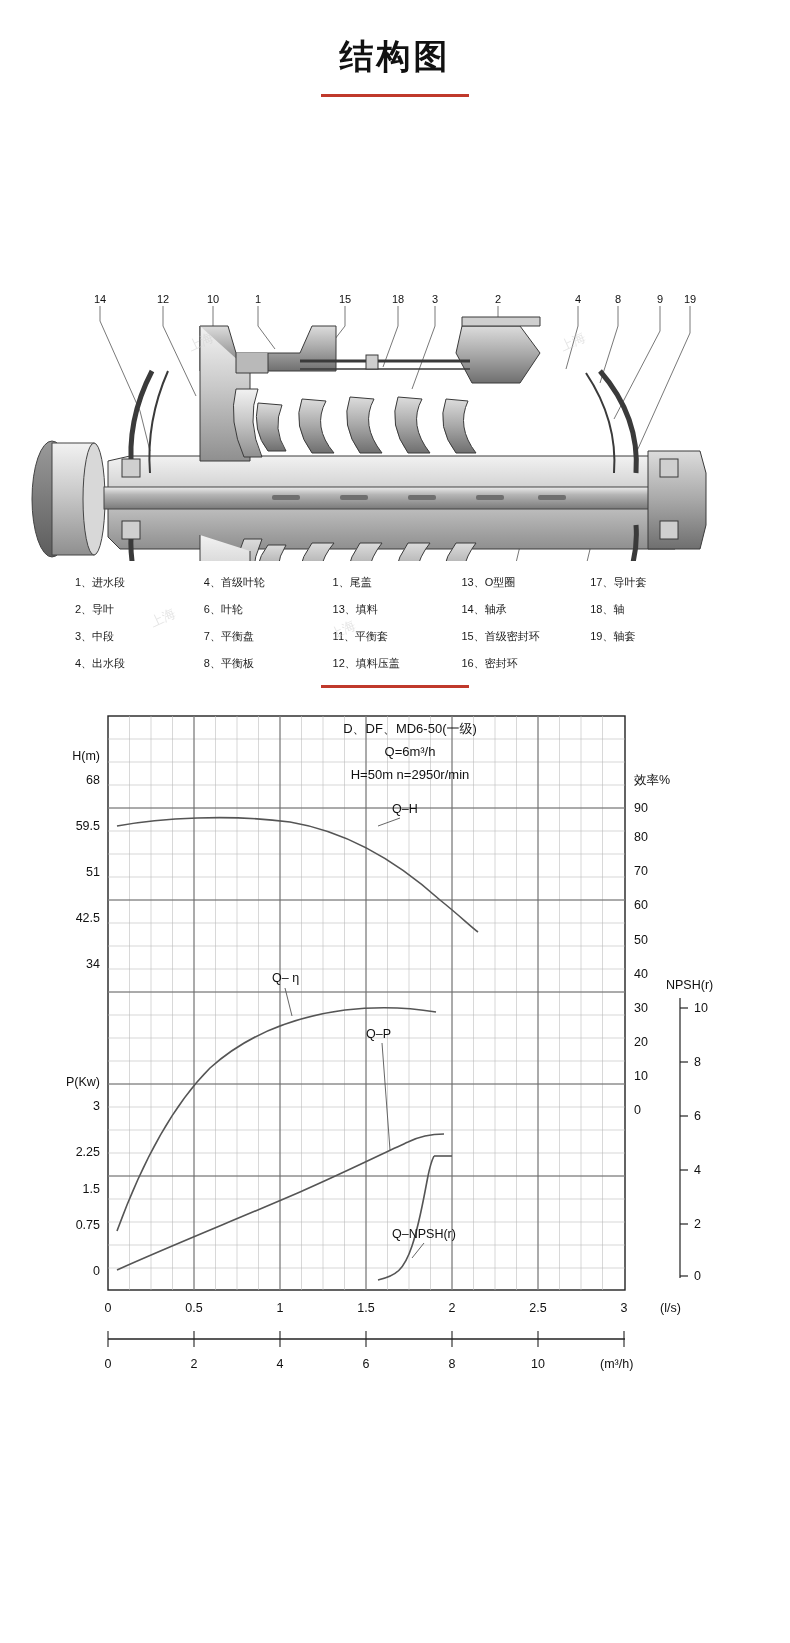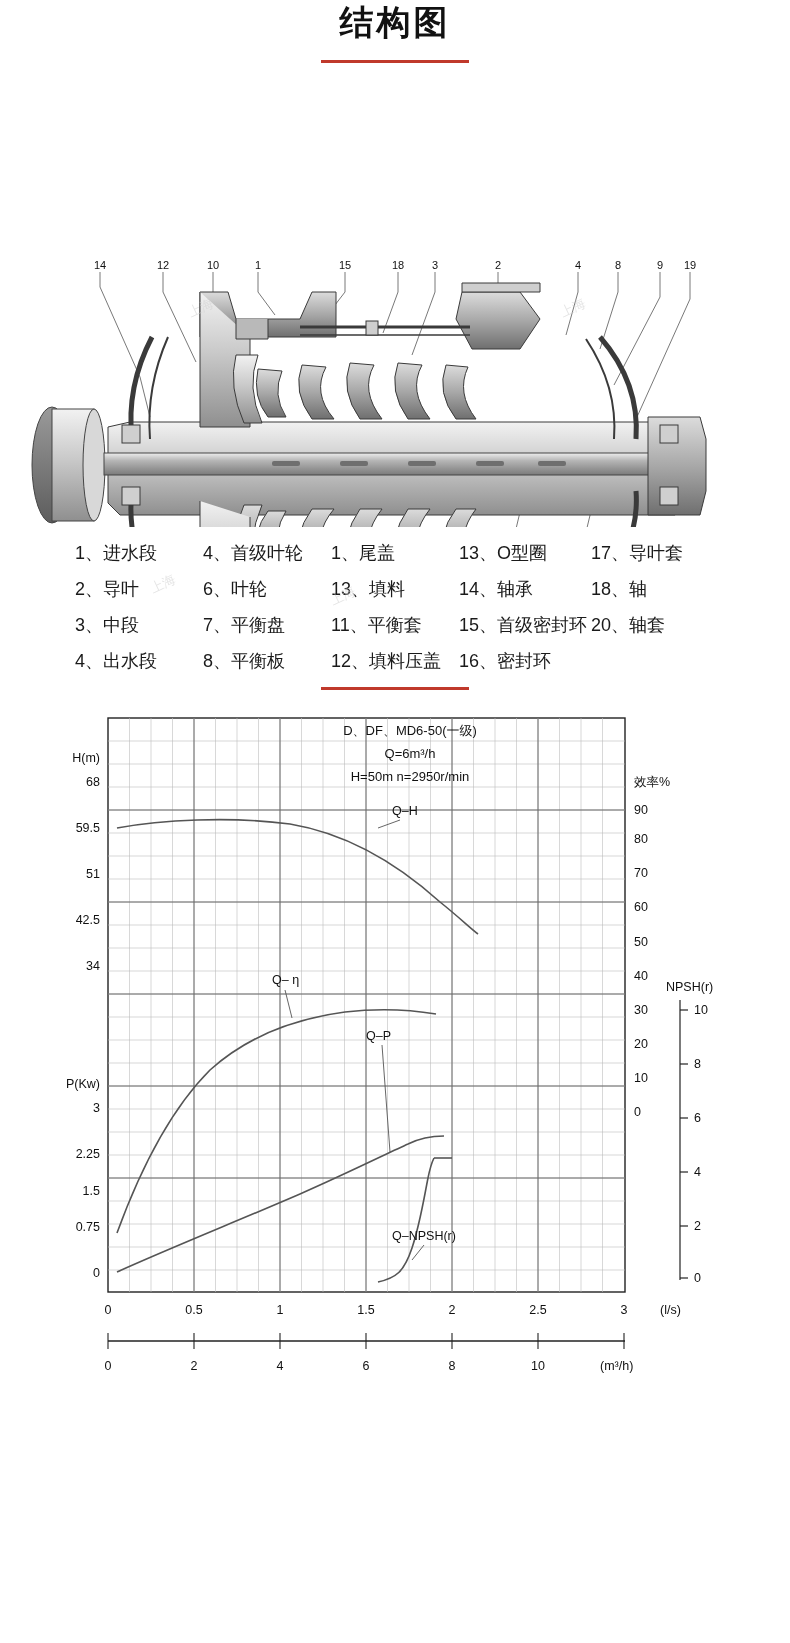--- a/index.html
+++ b/index.html
@@ -6,36 +6,37 @@
   body{width:790px;font-family:"Liberation Sans","DejaVu Sans",sans-serif;color:#222;}
   .page{width:790px;position:relative;}
 
   
   .section-title{
     text-align:center;
     font-size:34px;
     font-weight:bold;
     color:#111;
     letter-spacing:3px;
+    padding-top:34px;
   }
   .title-underline{
     width:148px;height:3px;background:#c0392b;margin:14px auto 0 auto;
   }
 
   
   .struct-wrap{position:relative;width:790px;height:440px;margin-top:24px;}
   .struct-svg{position:absolute;left:0;top:0;}
   .wm{position:absolute;color:#cfcfcf;opacity:.55;font-size:13px;transform:rotate(-25deg);pointer-events:none;}
 
   
   .legend{
     width:640px;margin:14px auto 0 auto;
     display:grid;grid-template-columns:repeat(5,1fr);
     row-gap:12px;column-gap:4px;
-    font-size:18px;color:#1a1a1a;
+    font-size:11px;color:#1a1a1a;
   }
   .legend div{white-space:nowrap;}
 
   
   .chart-wrap{position:relative;width:788px;height:700px;margin-top:10px;}
   .chart-svg{position:absolute;left:0;top:0;}
 </style>
 </head>
 <body>
 
@@ -206,21 +207,21 @@
     <div>2、导叶</div>
     <div>6、叶轮</div>
     <div>13、填料</div>
     <div>14、轴承</div>
     <div>18、轴</div>
 
     <div>3、中段</div>
     <div>7、平衡盘</div>
     <div>11、平衡套</div>
     <div>15、首级密封环</div>
-    <div>20、轴套</div>
+    <div>19、轴套</div>
 
     <div>4、出水段</div>
     <div>8、平衡板</div>
     <div>12、填料压盖</div>
     <div>16、密封环</div>
     <div></div>
   </div>
 
   <div class="title-underline"></div>
 

